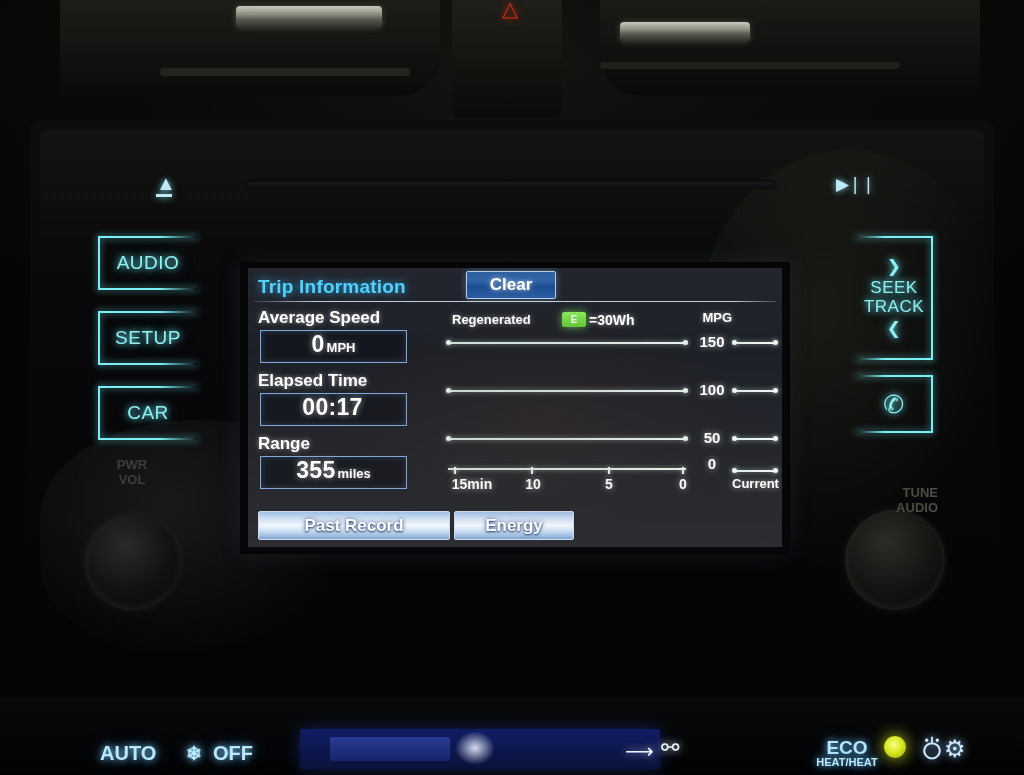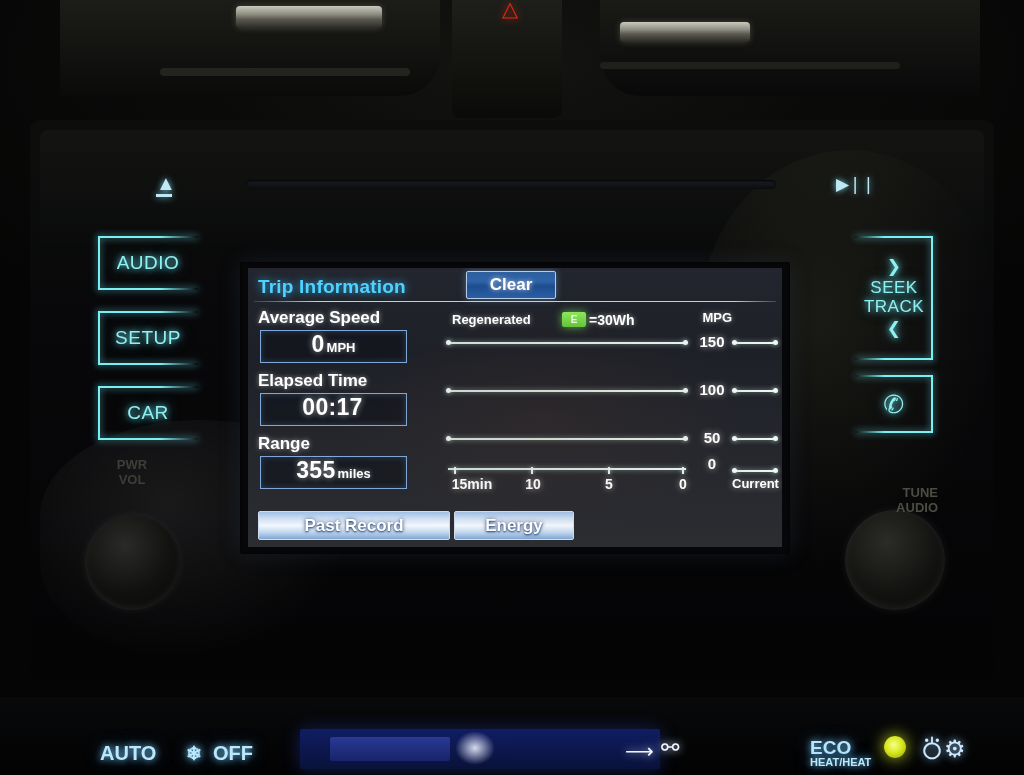--- a/index.html
+++ b/index.html
@@ -311,19 +311,19 @@
   <span class="cl-txt" style="position:relative;left:0;bottom:0;font-size:20px;margin-left:8px;">OFF</span>
 </div>
 
 <div style="position:absolute;left:625px;bottom:12px;width:60px;height:28px;">
   <span style="position:absolute;left:0;top:4px;color:#f0f6ff;font-size:20px;
                text-shadow:0 0 8px rgba(220,235,255,.95);">⟶</span>
   <span style="position:absolute;left:36px;top:0px;color:#f0f6ff;font-size:22px;
                text-shadow:0 0 8px rgba(220,235,255,.95);">⚯</span>
 </div>
 
-<div style="position:absolute;left:810px;bottom:6px;width:74px;line-height:1.05;">
+<div style="position:absolute;left:810px;bottom:6px;width:74px;text-align:center;line-height:1.05;">
   <div class="cl-txt" style="position:relative;left:0;bottom:0;font-size:19px;">ECO</div>
   <div class="cl-txt" style="position:relative;left:0;bottom:0;font-size:11px;">HEAT/HEAT</div>
 </div>
 <div class="yellow-led" style="left:884px;bottom:17px;"></div>
 <div style="position:absolute;left:920px;bottom:10px;color:#cfe6ff;font-size:24px;
             text-shadow:0 0 9px rgba(150,215,255,.95);">⛣⚙</div>
 
 </body></html>

